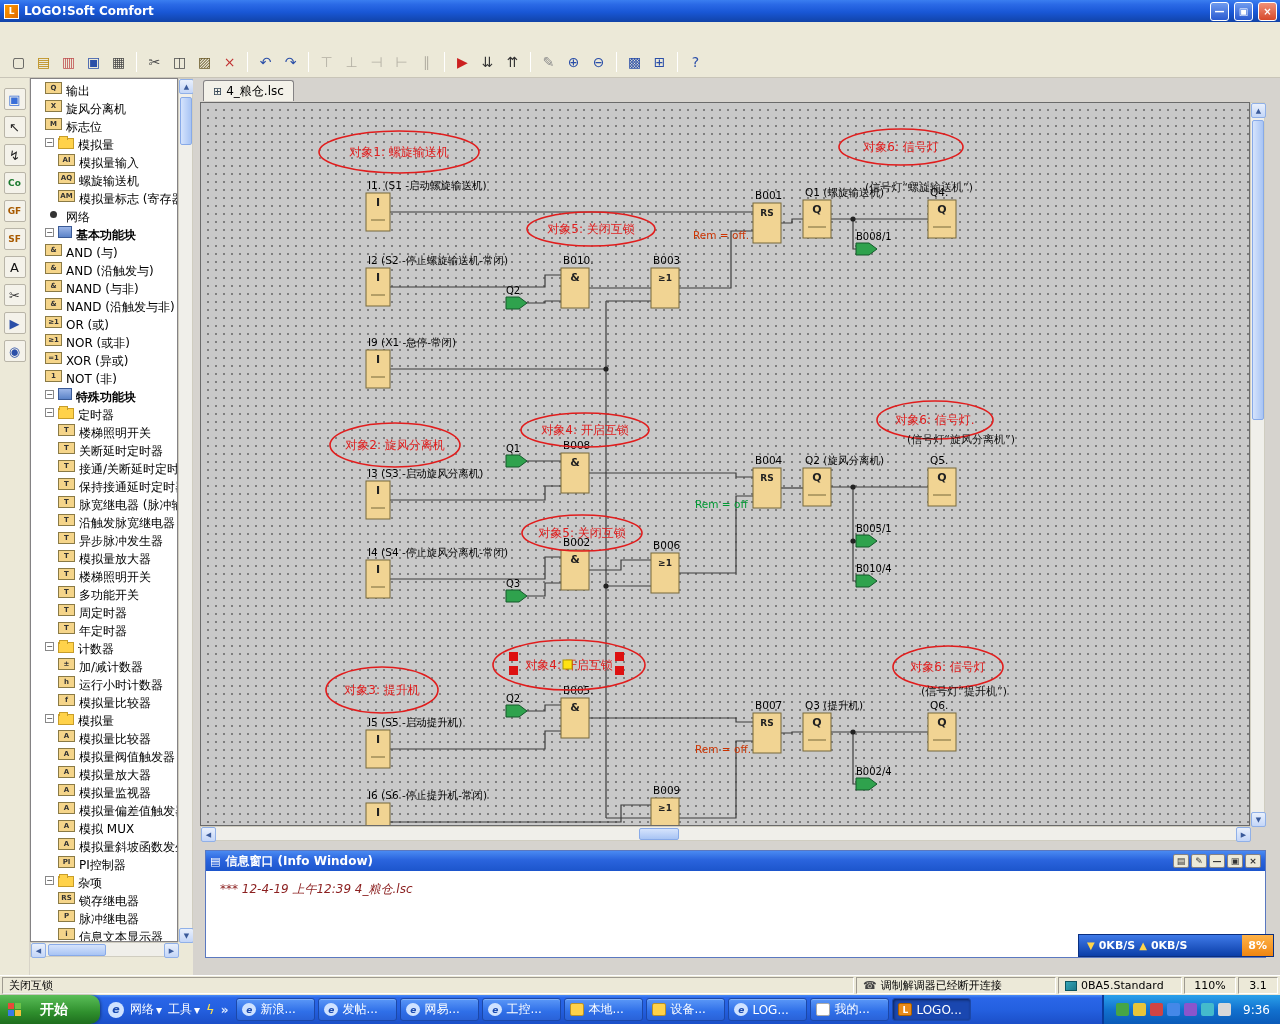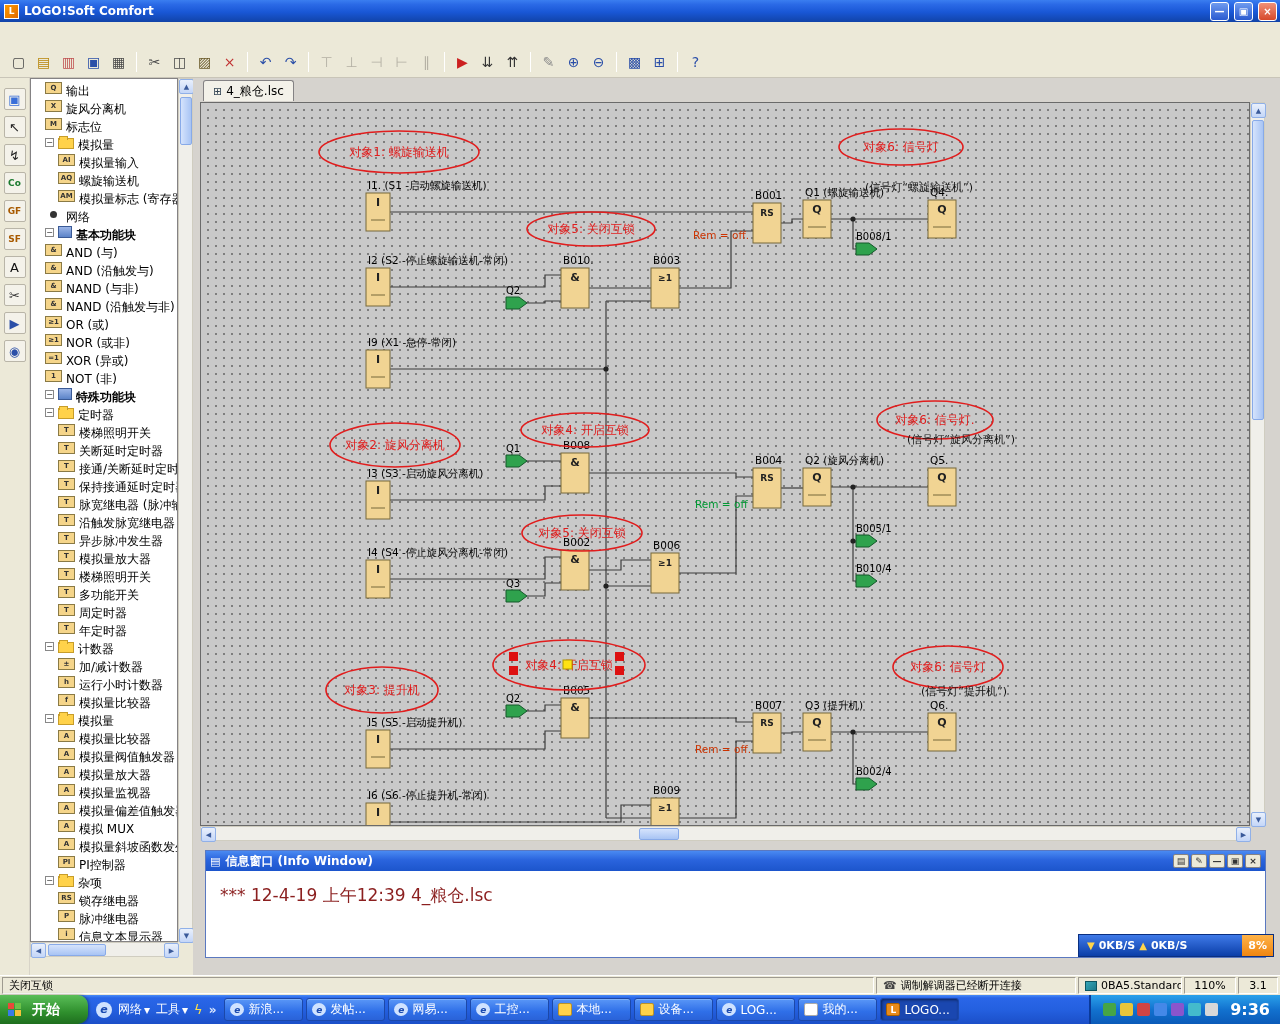--- a/index.html
+++ b/index.html
@@ -57,60 +57,60 @@
 #canvas{position:absolute;left:7px;top:24px;width:1050px;height:724px;border:1px solid #6a6a6a;
  background-color:#c9c9c9;background-image:radial-gradient(#7e7e7e 1px,transparent 1.2px);background-size:8px 8px;background-position:3px 3px;}
 #diagram-svg{position:absolute;left:0;top:0;}
 svg text{font-family:"DejaVu Sans","Liberation Sans",sans-serif;}
 
 
 #infowin{position:absolute;left:12px;top:772px;width:1061px;height:108px;background:#fff;border:1px solid #5a78c0;}
 #infowin-title{height:20px;background:linear-gradient(180deg,#4a8af2 0%,#2a64dd 45%,#1c55cc 100%);color:#fff;font-weight:bold;display:flex;align-items:center;gap:5px;padding:0 4px;}
 #infowin-title .spacer{flex:1;}
 .iw-btn{width:16px;height:14px;background:#ece9d8;border:1px solid #848284;border-radius:2px;color:#333;font-size:9px;display:flex;align-items:center;justify-content:center;}
-#info-lines{padding:14px 14px;color:#8b1f1f;font-size:17px;line-height:20px;}
+#info-lines{padding:8px 14px;color:#8b1f1f;font-size:12px;line-height:20px;font-style:italic;}
 
 
 #netmon{position:absolute;left:1078px;top:934px;width:196px;height:23px;z-index:40;display:flex;align-items:center;
  background:linear-gradient(180deg,#3f7ae8,#0b3ea8);border:1px solid #0a2f80;color:#fff;font-size:11px;font-weight:bold;gap:4px;padding-left:8px;}
 #netmon .arrow{color:#ffd54a;font-size:10px;}
 #netmon .pct{margin-left:auto;height:100%;background:linear-gradient(180deg,#ffb347,#ef8512);display:flex;align-items:center;padding:0 6px;color:#fff;}
 
 
 #statusbar{position:absolute;left:0;top:975px;width:1280px;height:20px;background:#ece9d8;border-top:1px solid #fff;display:flex;align-items:stretch;gap:2px;padding:1px 2px;font-size:11px;}
 .sb-panel{border:1px solid;border-color:#9e9a90 #fff #fff #9e9a90;display:flex;align-items:center;gap:4px;padding:0 6px;white-space:nowrap;overflow:hidden;}
 .sb-left{flex:1;}
 .mini-ic{font-size:11px;color:#444;}
 .device-ic{width:12px;height:10px;background:linear-gradient(135deg,#35a6b8,#1c7a8a);border:1px solid #0d5560;flex:none;}
 
 
 #taskbar{position:absolute;left:0;top:995px;width:1280px;height:29px;display:flex;align-items:center;
  background:linear-gradient(180deg,#4a8cf7 0%,#2a66e8 10%,#2460e0 50%,#1b4fc8 100%);}
-#startbtn{height:29px;width:88px;border-radius:0 10px 10px 0;background:linear-gradient(180deg,#5abe58,#2f8f2d 60%,#1e6e1e);
- display:flex;align-items:center;gap:10px;padding-left:8px;color:#fff;font-weight:bold;font-size:14px;box-shadow:1px 0 3px rgba(0,0,0,.4);text-align:right;}
+#startbtn{height:29px;width:100px;border-radius:0 10px 10px 0;background:linear-gradient(180deg,#5abe58,#2f8f2d 60%,#1e6e1e);
+ display:flex;align-items:center;gap:18px;padding-left:8px;color:#fff;font-weight:bold;font-size:14px;box-shadow:1px 0 3px rgba(0,0,0,.4);text-align:right;}
 #winflag{width:14px;height:14px;display:grid;grid-template-columns:6px 6px;grid-template-rows:6px 6px;gap:1px;}
 #winflag span{display:block;}
 #quicklaunch{display:flex;align-items:center;gap:6px;padding:0 8px;color:#fff;}
 .ql-icon{width:16px;height:16px;border-radius:50%;background:#cfe2ff;color:#1a4ab0;font-size:11px;font-weight:bold;font-style:italic;display:flex;align-items:center;justify-content:center;}
 .ql-label{font-size:12px;color:#fff;display:flex;align-items:center;gap:2px;}
 .ql-bolt{color:#ffe24a;font-size:13px;}
 .ql-chev{color:#dce8ff;font-weight:bold;}
 #taskbuttons{display:flex;align-items:center;gap:3px;}
 .task-btn{width:79px;height:23px;border-radius:3px;border:1px solid #1c48a8;display:flex;align-items:center;gap:4px;padding:0 5px;color:#fff;font-size:12px;white-space:nowrap;overflow:hidden;
  background:linear-gradient(180deg,#5a97f7,#2f6fe8 60%,#2a62d8);box-shadow:inset 0 1px 0 #7fb0fa;}
 .task-btn.active{background:#1a47b0;box-shadow:inset 1px 1px 3px rgba(0,0,0,.5);}
 .tb-ic{width:14px;height:13px;flex:none;display:flex;align-items:center;justify-content:center;font-size:9px;border-radius:2px;}
 .tb-ic.ie{background:#cfe2ff;color:#1a4ab0;border-radius:50%;font-style:italic;font-weight:bold;}
 .tb-ic.folder{background:#ffd24a;border:1px solid #b8912a;}
 .tb-ic.doc{background:#fff;border:1px solid #aaa;color:#555;}
 .tb-ic.logo{background:#e88a1a;color:#fff;font-weight:bold;border:1px solid #a85f00;}
 #tray{margin-left:auto;height:29px;display:flex;align-items:center;gap:4px;padding:0 10px 0 12px;
  background:linear-gradient(180deg,#2aa0ea 0%,#1272cf 50%,#0b5ab8 100%);border-left:2px solid #0a3a9a;color:#fff;}
 .tray-ic{width:13px;height:13px;border-radius:2px;flex:none;}
-#clock{font-size:16px;margin-left:8px;color:#fff;font-weight:bold;}
+#clock{font-size:12px;margin-left:8px;color:#fff;}
 </style>
 </head>
 <body>
 
 <div id="screen">
 
   <div id="titlebar">
     <div id="app-icon">L</div>
     <span>LOGO!Soft Comfort</span>
     <div class="spacer"></div>
@@ -679,21 +679,21 @@
   </div>
 
   <div id="statusbar">
     <div class="sb-panel sb-left">
       <span>关闭互锁</span>
     </div>
     <div class="sb-panel" style="width:200px;">
       <span class="mini-ic">☎</span>
       <span>调制解调器已经断开连接</span>
     </div>
-    <div class="sb-panel" style="width:104px;">
+    <div class="sb-panel" style="width:124px;">
       <span class="device-ic"></span>
       <span>0BA5.Standard</span>
     </div>
     <div class="sb-panel" style="width:52px;justify-content:center;">
       <span>110%</span>
     </div>
     <div class="sb-panel" style="width:40px;justify-content:center;">
       <span>3.1</span>
     </div>
   </div>

